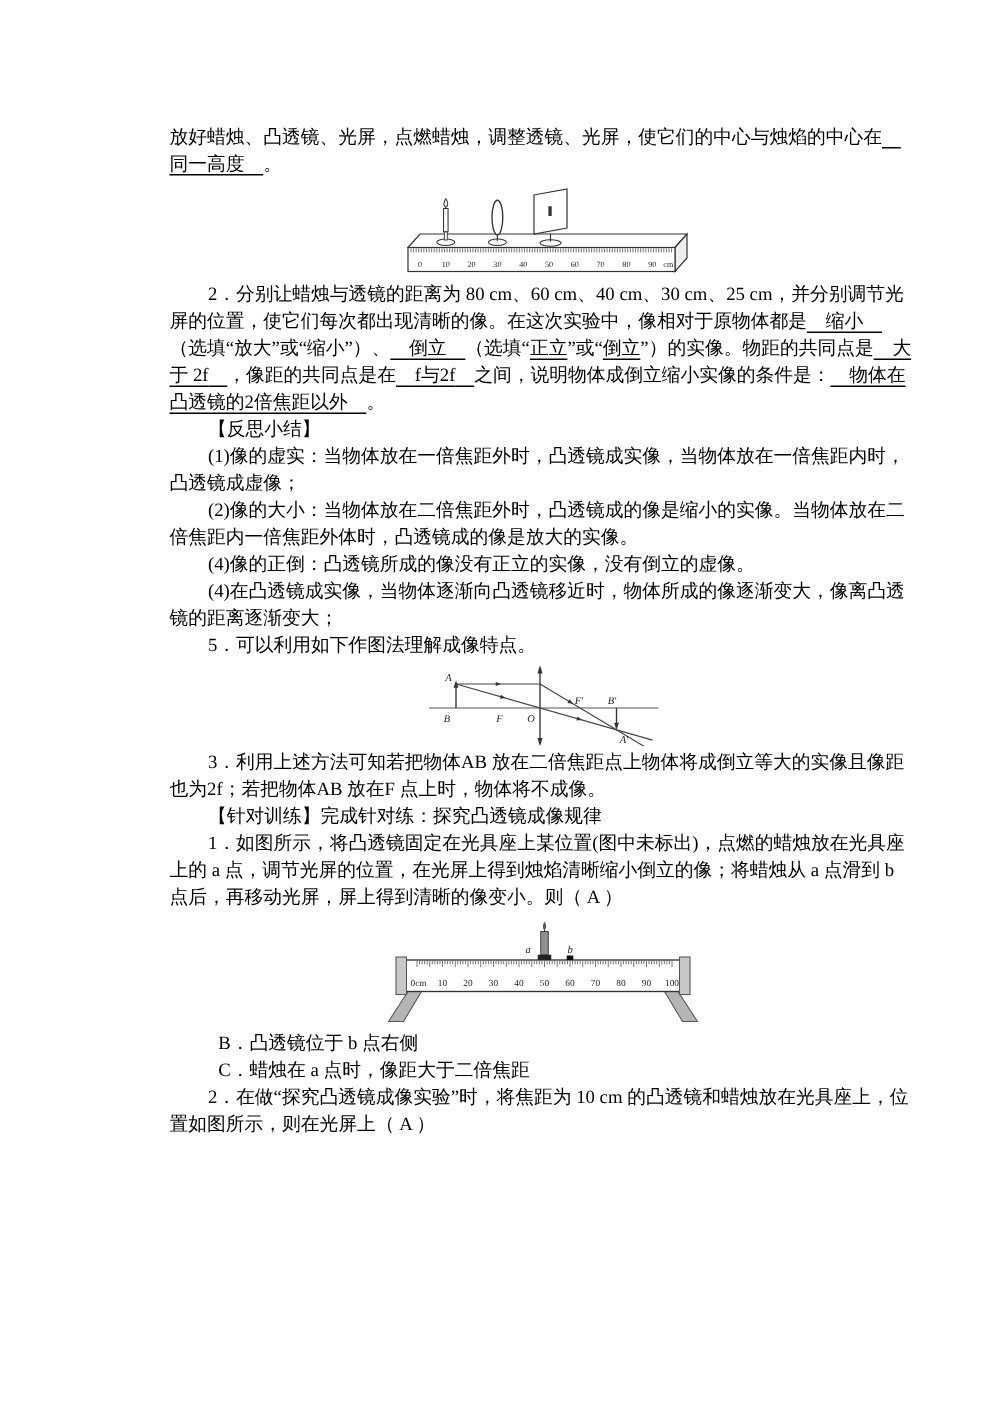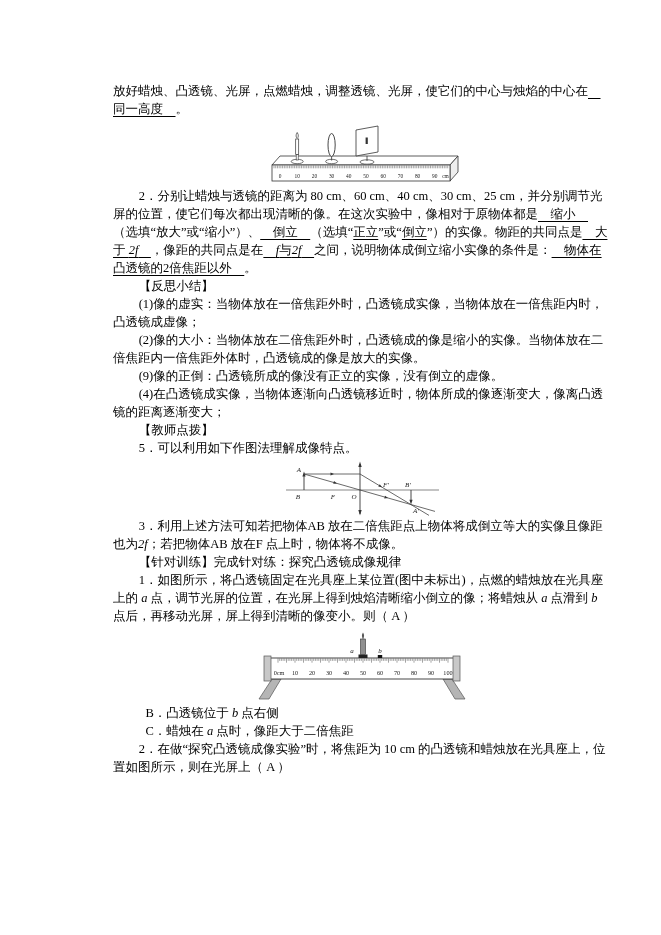--- a/index.html
+++ b/index.html
@@ -5,21 +5,21 @@
   html,body{margin:0;padding:0;}
   body{
     width:661px;height:935px;background:#ffffff;position:relative;
     font-family:"Liberation Serif","DejaVu Serif",serif;color:#000;
   }
   .page{position:absolute;left:84px;top:82px;width:497px;font-size:12.5px;line-height:18px;margin-left:29px;}
   p{margin:0;padding:0;}
   .ind{text-indent:2.05em;}
   .ind-lg{text-indent:2.6em;}
   .u{text-decoration:underline;text-underline-offset:2.5px;}
-  .i{font-style:italic;}
+  .i{}
   .fig{text-align:center;}
   .fig-bench{margin:3px 0 4px 0;}
   .fig-ray{margin:1px 0 1px 0;}
   .fig-ruler{margin:4px 0 3px 0;}
   svg{vertical-align:middle;}
   svg text{font-family:"Liberation Serif","DejaVu Serif",serif;fill:#222;}
   .lbl{font-style:italic;}
 </style>
 </head>
 <body>
@@ -68,23 +68,22 @@
         <polygon points="92,9 114,5 114,31 92,35" fill="#ffffff" stroke="#333" stroke-width="0.8"></polygon>
         <rect x="101.6" y="16.5" width="2.2" height="6.5" fill="#333"></rect>
       </g>
     </svg>
   </div>
 
   <p class="ln ind"><span>2．分别让蜡烛与透镜的距离为 80 cm、60 cm、40 cm、30 cm、25 cm，并分别调节光屏的位置，使它们每次都出现清晰的像。在这次实验中，像相对于原物体都是</span><span class="u">　缩小　</span><span>（选填“放大”或“缩小”）、</span><span class="u">　倒立　</span><span>（选填“</span><span class="u">正立</span><span>”或“</span><span class="u">倒立</span><span>”）的实像。物距的共同点是</span><span class="u">　大于 </span><span class="u i">2f</span><span class="u">　</span><span>，像距的共同点是在</span><span class="u">　</span><span class="u i">f</span><span class="u">与</span><span class="u i">2f</span><span class="u">　</span><span>之间，说明物体成倒立缩小实像的条件是：</span><span class="u">　物体在凸透镜的2倍焦距以外　</span><span>。</span></p>
   <p class="ln ind"><span>【反思小结】</span></p>
   <p class="ln ind"><span>(1)像的虚实：当物体放在一倍焦距外时，凸透镜成实像，当物体放在一倍焦距内时，凸透镜成虚像；</span></p>
   <p class="ln ind"><span>(2)像的大小：当物体放在二倍焦距外时，凸透镜成的像是缩小的实像。当物体放在二倍焦距内一倍焦距外体时，凸透镜成的像是放大的实像。</span></p>
-  <p class="ln ind"><span>(9)像的正倒：凸透镜所成的像没有正立的实像，没有倒立的虚像。</span></p>
+  <p class="ln ind"><span>(4)像的正倒：凸透镜所成的像没有正立的实像，没有倒立的虚像。</span></p>
   <p class="ln ind"><span>(4)在凸透镜成实像，当物体逐渐向凸透镜移近时，物体所成的像逐渐变大，像离凸透镜的距离逐渐变大；</span></p>
-  <p class="ln ind"><span>【教师点拨】</span></p>
   <p class="ln ind"><span>5．可以利用如下作图法理解成像特点。</span></p>
 
   <div class="fig fig-ray">
     <svg width="160" height="58" viewBox="0 0 160 58">
       <line x1="4" y1="32" x2="157" y2="32" stroke="#555" stroke-width="0.7"></line>
       <g>
         <line x1="78" y1="6" x2="78" y2="56" stroke="#333" stroke-width="0.9"></line>
         <polygon points="78,3.5 76.3,9 79.7,9" fill="#333"></polygon>
         <polygon points="78,57.5 76.3,52 79.7,52" fill="#333"></polygon>
       </g>

